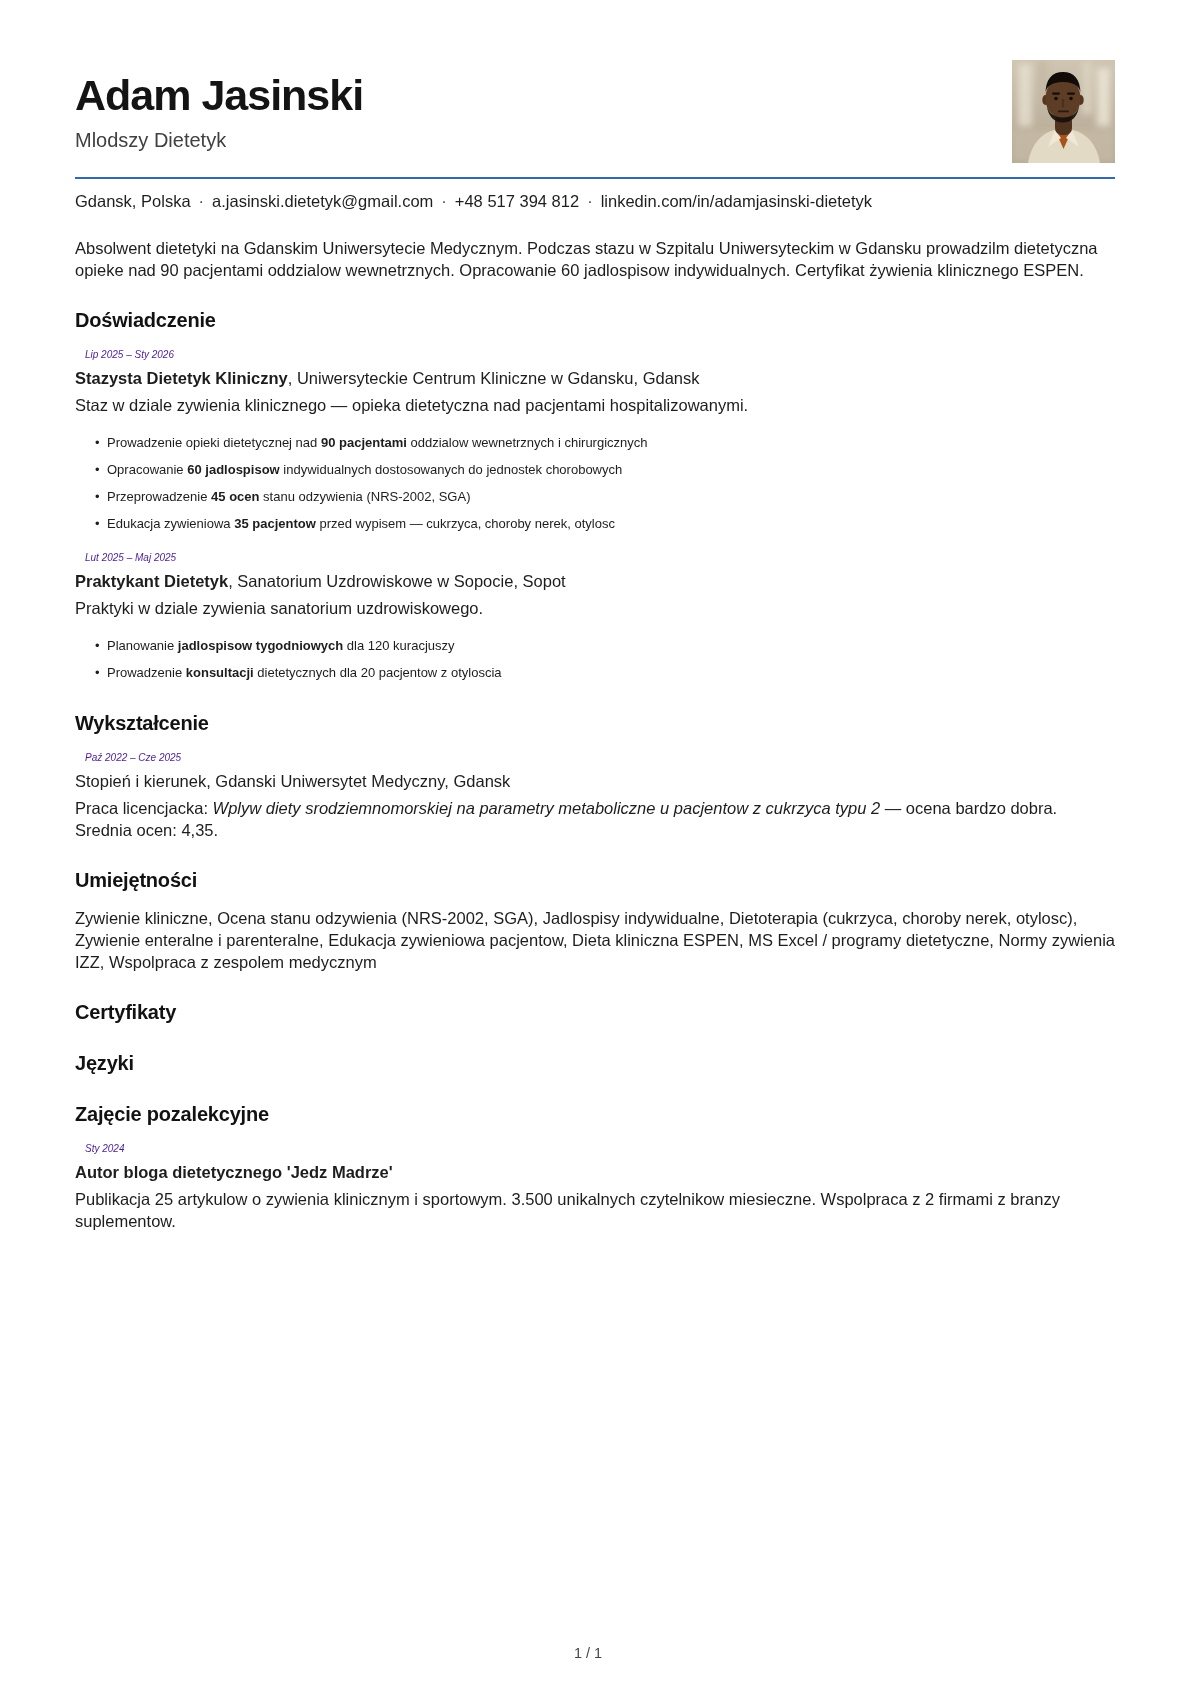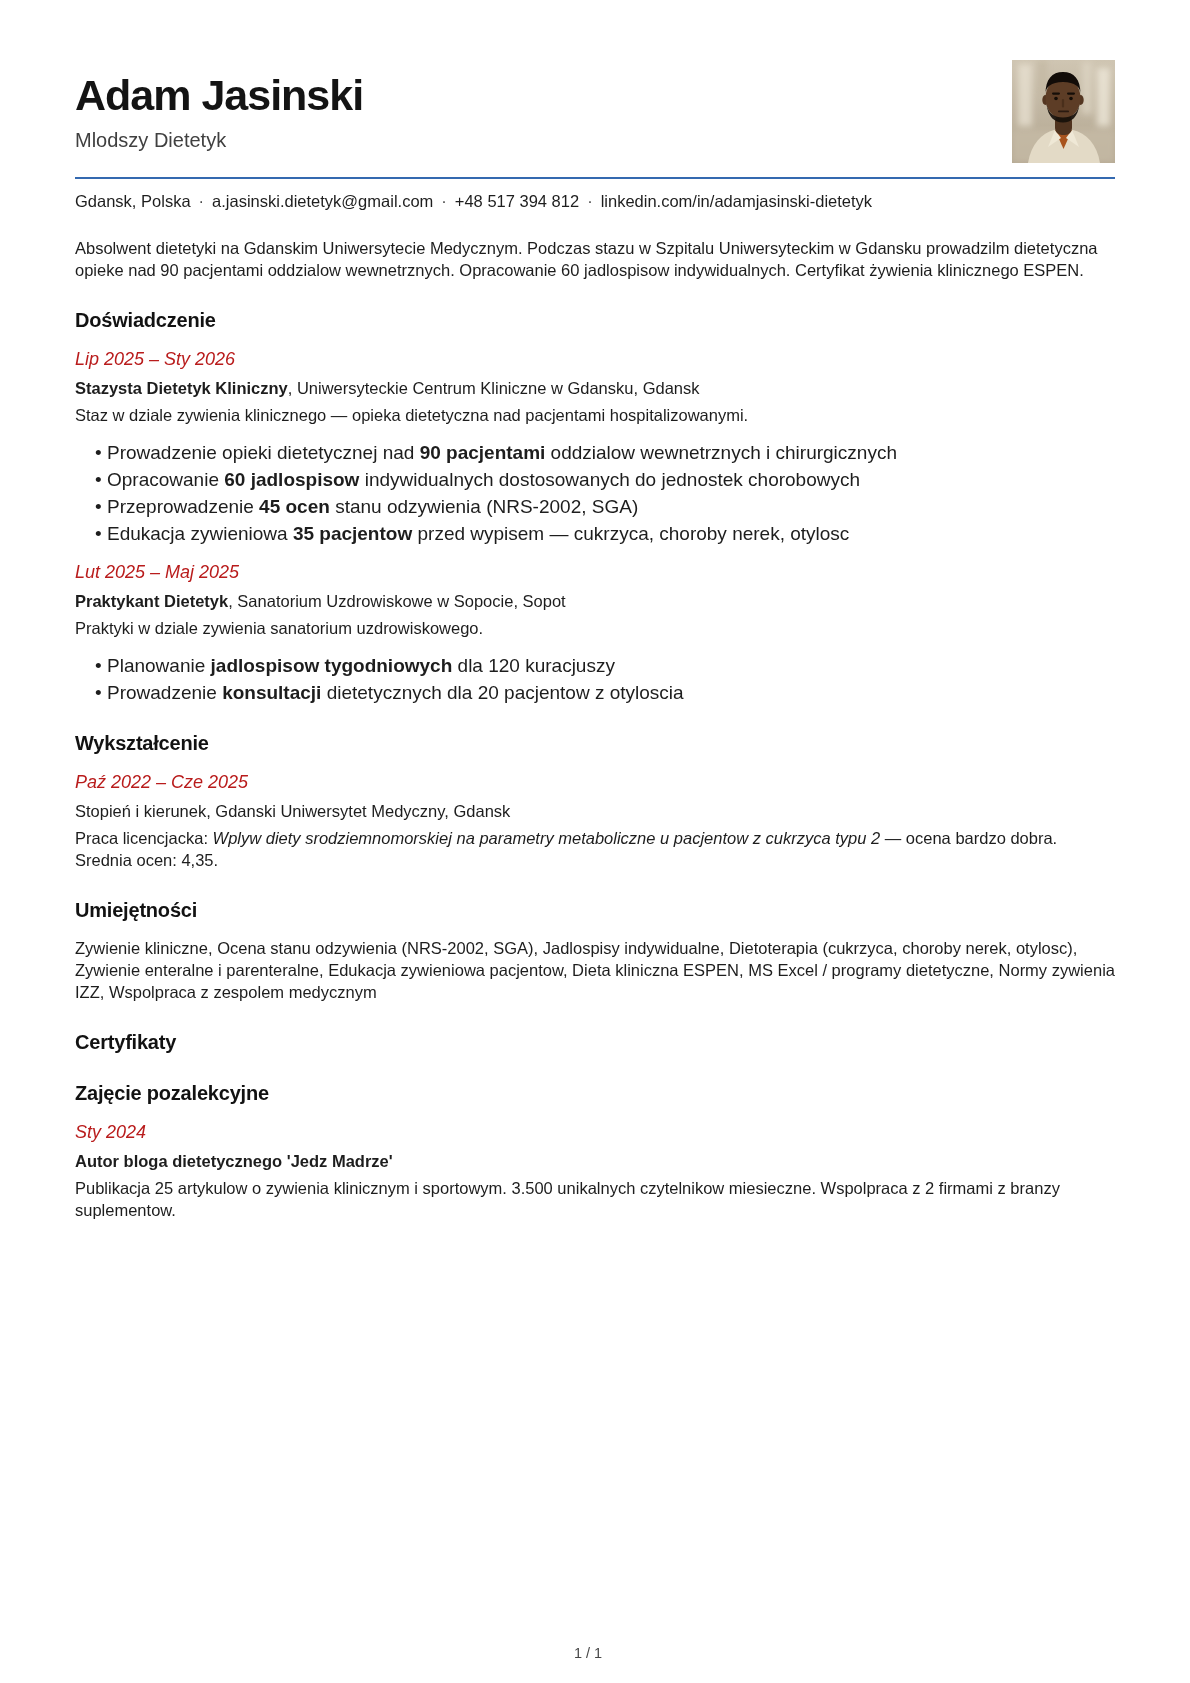--- a/index.html
+++ b/index.html
@@ -11,25 +11,25 @@
   .header-row{display:flex;justify-content:space-between;align-items:flex-start;}
   .name-block{padding-top:14px;}
   h1.name{margin:0;font-size:43px;line-height:1;font-weight:800;letter-spacing:-1px;color:#141414;}
   .subtitle{margin-top:12px;font-size:20px;color:#404040;}
   .photo{width:103px;height:103px;overflow:hidden;flex:none;}
   .rule{border:none;border-top:2px solid #3469b0;margin:14px 0 0;}
   .contact{margin-top:13px;font-size:16.5px;color:#1e1e1e;}
   .sep{margin:0 8px;color:#4a4a4a;}
   .summary{margin:26px 0 0;font-size:16.5px;line-height:22px;}
   h2.sec{margin:28px 0 0;font-size:20px;font-weight:700;color:#121212;letter-spacing:-0.2px;}
-  .dates{margin:17px 0 0;font-style:italic;font-size:18px;color:#b91c1c;}
+  .dates{margin:17px 10px 0;font-style:italic;font-size:10px;color:#4c1d95;}
   .role{margin:7px 0 0;font-size:16.5px;line-height:22px;}
   .desc{margin:5px 0 0;font-size:16.5px;line-height:22px;}
   ul.bullets{list-style:none;margin:16px 0 0;padding:0;}
-  ul.bullets li{position:relative;padding-left:32px;font-size:19px;line-height:22px;margin:0 0 5px;}
+  ul.bullets li{position:relative;padding-left:32px;font-size:13px;line-height:22px;margin:0 0 5px;}
   ul.bullets li::before{content:"\2022";position:absolute;left:20px;top:0;color:#1d1d1d;}
   .body-text{margin:15px 0 0;font-size:16.5px;line-height:22px;}
   .bold-line{font-weight:700;}
   .footer{position:absolute;left:0;right:14px;bottom:22px;text-align:center;font-size:14.5px;color:#474747;}
 </style>
 </head>
 <body>
 
 <div class="page">
 
@@ -121,20 +121,21 @@
   <section>
     <h2 class="sec">Umiejętności</h2>
     <p class="body-text">Zywienie kliniczne, Ocena stanu odzywienia (NRS-2002, SGA), Jadlospisy indywidualne, Dietoterapia (cukrzyca, choroby nerek, otylosc), Zywienie enteralne i parenteralne, Edukacja zywieniowa pacjentow, Dieta kliniczna ESPEN, MS Excel / programy dietetyczne, Normy zywienia IZZ, Wspolpraca z zespolem medycznym</p>
   </section>
 
   <section>
     <h2 class="sec">Certyfikaty</h2>
   </section>
 
   <section>
+    <h2 class="sec">Języki</h2>
   </section>
 
   <section>
     <h2 class="sec">Zajęcie pozalekcyjne</h2>
     <p class="dates">Sty 2024</p>
     <p class="role bold-line">Autor bloga dietetycznego 'Jedz Madrze'</p>
     <p class="desc">Publikacja 25 artykulow o zywienia klinicznym i sportowym. 3.500 unikalnych czytelnikow miesieczne. Wspolpraca z 2 firmami z branzy suplementow.</p>
   </section>
 
   <div class="footer">1 / 1</div>

